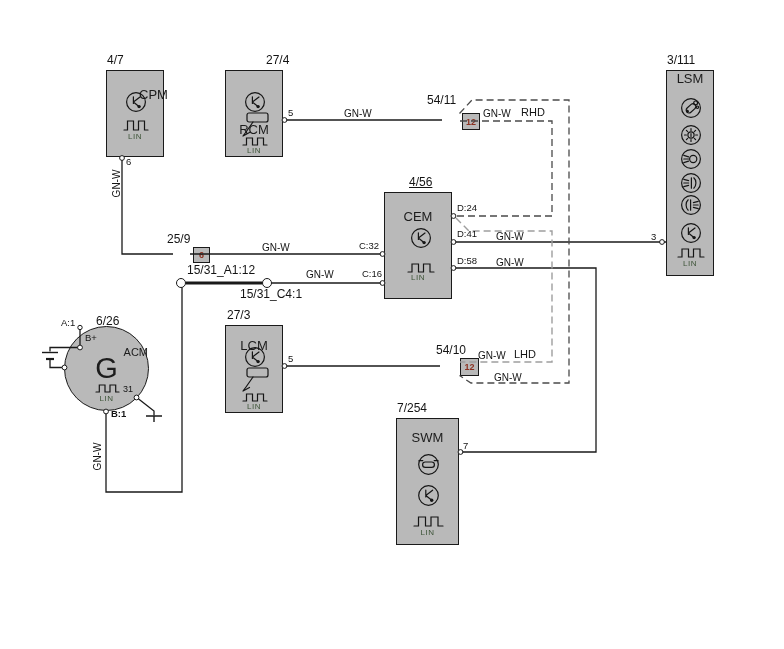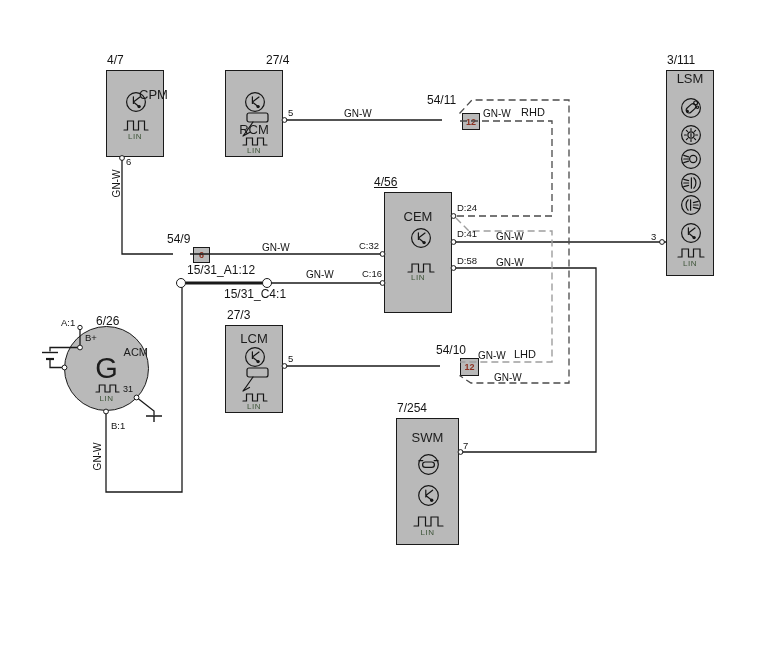--- a/index.html
+++ b/index.html
@@ -99,35 +99,35 @@
       <circle class="ic" cx="11" cy="11" r="9.4"></circle>
       <path class="ic" d="M8.4,5.8 V12.4 M8.4,11 L15,6 M8.4,11 L13.6,15.2"></path>
       <circle class="icf" cx="14.1" cy="15.6" r="1.7"></circle>
     </svg>
     <svg class="icon" style="left:10px;top:177px;" width="28" height="10" viewBox="0 0 28 10">
       <path class="ic" d="M1,9 H5 V1 H11.5 V9 H16.5 V1 H23 V9 H27"></path>
     </svg>
     <div class="lin" style="top:188px;">LIN</div>
   </div>
 
-  <div class="box" style="left:384px;top:192px;width:68px;height:121px;">
+  <div class="box" style="left:384px;top:192px;width:68px;height:107px;">
     <div class="ctitle" style="top:16px;">CEM</div>
     <svg class="icon" style="left:25px;top:34px;" width="22" height="22" viewBox="0 0 22 22">
       <circle class="ic" cx="11" cy="11" r="9.4"></circle>
       <path class="ic" d="M8.4,5.8 V12.4 M8.4,11 L15,6 M8.4,11 L13.6,15.2"></path>
       <circle class="icf" cx="14.1" cy="15.6" r="1.7"></circle>
     </svg>
     <svg class="icon" style="left:22px;top:70px;" width="28" height="10" viewBox="0 0 28 10">
       <path class="ic" d="M1,9 H5 V1 H11.5 V9 H16.5 V1 H23 V9 H27"></path>
     </svg>
     <div class="lin" style="top:80px;">LIN</div>
   </div>
 
   <div class="box" style="left:225px;top:325px;width:58px;height:88px;">
-    <div class="ctitle" style="top:5px;">LCM</div>
+    <div class="ctitle" style="top:12px;">LCM</div>
     <svg class="icon" style="left:18px;top:20px;" width="22" height="22" viewBox="0 0 22 22">
       <circle class="ic" cx="11" cy="11" r="9.4"></circle>
       <path class="ic" d="M8.4,5.8 V12.4 M8.4,11 L15,6 M8.4,11 L13.6,15.2"></path>
       <circle class="icf" cx="14.1" cy="15.6" r="1.7"></circle>
     </svg>
     <svg class="icon" style="left:14px;top:41px;" width="32" height="26" viewBox="0 0 32 26">
       <rect class="ic" x="7" y="1" width="21" height="9" rx="2"></rect>
       <path class="ic" d="M13,10 L6,20 M3,24 L9.5,20.5 M6,20 L3,24"></path>
     </svg>
     <svg class="icon" style="left:16px;top:67px;" width="26" height="9" viewBox="0 0 26 9">
@@ -216,51 +216,51 @@
     <circle class="pin" cx="80" cy="327.5" r="2.2"></circle>
     <circle class="pin" cx="80" cy="347.5" r="2.4"></circle>
     <circle class="pin" cx="64.5" cy="367.5" r="2.4"></circle>
     <circle class="pin" cx="136.5" cy="397.5" r="2.4"></circle>
     <circle class="pin" cx="106" cy="411.5" r="2.4"></circle>
   </svg>
 
   <div class="lbl ref" style="left:107px;top:54px;">4/7</div>
   <div class="lbl ref" style="left:226px;top:54px;margin-left:40px;">27/4</div>
   <div class="lbl ref" style="left:667px;top:54px;">3/111</div>
-  <div class="lbl ref" style="left:374px;top:176px;text-decoration:underline;">4/56</div>
+  <div class="lbl ref" style="left:409px;top:176px;text-decoration:underline;">4/56</div>
   <div class="lbl ref" style="left:227px;top:309px;">27/3</div>
   <div class="lbl ref" style="left:397px;top:402px;">7/254</div>
   <div class="lbl ref" style="left:96px;top:315px;">6/26</div>
-  <div class="lbl ref" style="left:167px;top:233px;">54/9</div>
+  <div class="lbl ref" style="left:167px;top:233px;">25/9</div>
   <div class="lbl ref" style="left:427px;top:94px;">54/11</div>
   <div class="lbl ref" style="left:436px;top:344px;">54/10</div>
 
   <div class="lbl pinlbl" style="left:126px;top:157px;">6</div>
   <div class="lbl pinlbl" style="left:288px;top:108px;">5</div>
   <div class="lbl pinlbl" style="left:288px;top:354px;">5</div>
   <div class="lbl pinlbl" style="left:463px;top:441px;">7</div>
   <div class="lbl pinlbl" style="left:651px;top:232px;">3</div>
   <div class="lbl pinlbl" style="left:359px;top:241px;">C:32</div>
   <div class="lbl pinlbl" style="left:362px;top:269px;">C:16</div>
   <div class="lbl pinlbl" style="left:457px;top:203px;">D:24</div>
   <div class="lbl pinlbl" style="left:457px;top:229px;">D:41</div>
   <div class="lbl pinlbl" style="left:457px;top:256px;">D:58</div>
   <div class="lbl pinlbl" style="left:61px;top:318px;">A:1</div>
   <div class="lbl pinlbl" style="left:85px;top:333px;">B+</div>
-  <div class="lbl pinlbl" style="left:111px;top:421px;">B:1</div>
+  <div class="lbl pinlbl" style="left:111px;top:409px;font-weight:bold;">B:1</div>
 
   <div class="lbl wirelbl rot" style="left:96px;top:178px;">GN-W</div>
   <div class="lbl wirelbl" style="left:262px;top:242px;">GN-W</div>
   <div class="lbl wirelbl" style="left:344px;top:108px;">GN-W</div>
   <div class="lbl wirelbl" style="left:483px;top:108px;">GN-W</div>
   <div class="lbl variant" style="left:521px;top:106px;">RHD</div>
   <div class="lbl wirelbl" style="left:478px;top:350px;">GN-W</div>
   <div class="lbl variant" style="left:514px;top:348px;">LHD</div>
   <div class="lbl wirelbl" style="left:494px;top:372px;">GN-W</div>
   <div class="lbl wirelbl" style="left:496px;top:231px;">GN-W</div>
   <div class="lbl wirelbl" style="left:496px;top:257px;">GN-W</div>
   <div class="lbl wirelbl" style="left:306px;top:269px;">GN-W</div>
   <div class="lbl wirelbl rot" style="left:77px;top:451px;">GN-W</div>
 
   <div class="lbl splbl" style="left:187px;top:264px;">15/31_A1:12</div>
-  <div class="lbl splbl" style="left:224px;top:288px;">15/31_C4:1</div>
+  <div class="lbl splbl" style="left:240px;top:288px;">15/31_C4:1</div>
 
 </div>
 
 </body></html>

